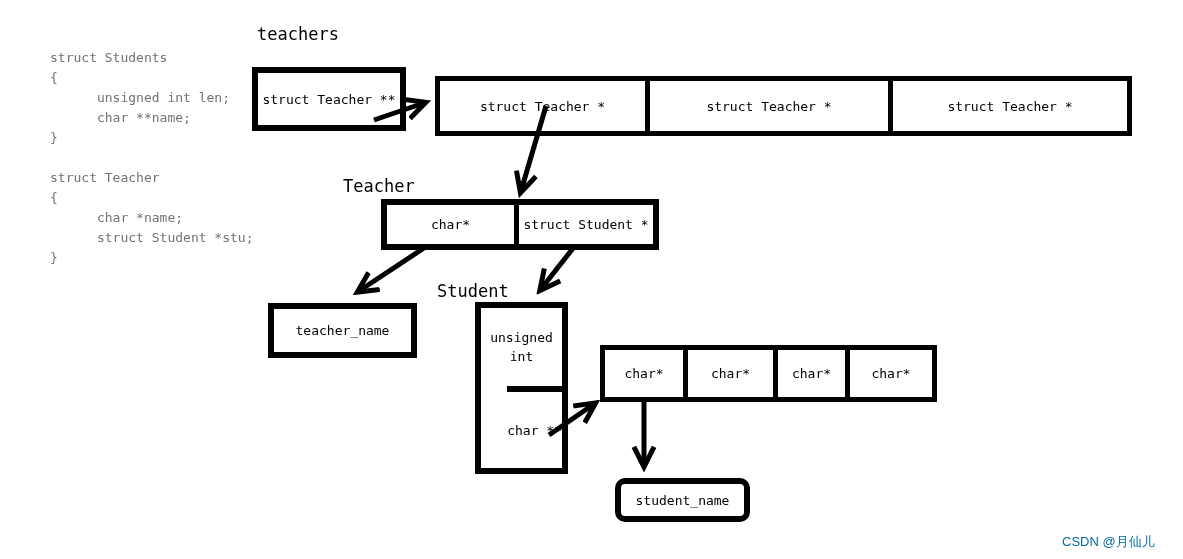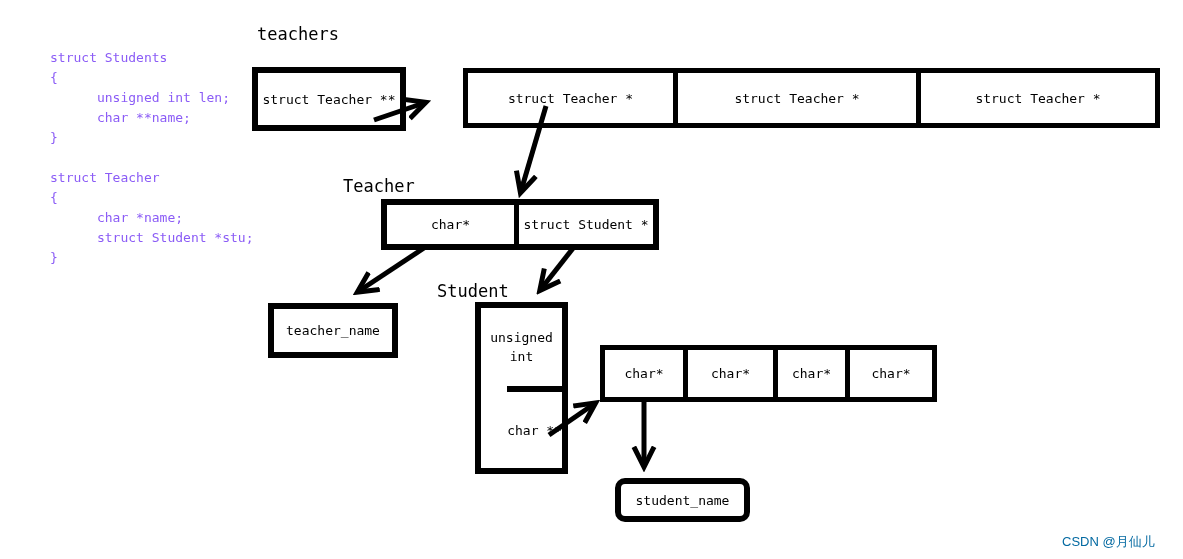--- a/index.html
+++ b/index.html
@@ -17,21 +17,21 @@
     color: #000000;
     overflow: hidden;
   }
   .code {
     position: absolute;
     margin: 0;
     font-family: "DejaVu Sans Mono", "Liberation Mono", monospace;
     font-size: 13px;
     line-height: 20px;
     white-space: pre;
-    color: #8b5cf6;
+    color: #737373;
   }
   .lbl {
     position: absolute;
     font-size: 17px;
     line-height: 15px;
     white-space: pre;
     color: #000000;
   }
   .box {
     position: absolute;
@@ -104,42 +104,42 @@
 }</pre>
 
   <div class="lbl" style="left:257px; top:27px;">teachers</div>
   <div class="lbl" style="left:343px; top:179px;">Teacher</div>
   <div class="lbl" style="left:437px; top:284px;">Student</div>
 
   <div class="box" style="left:252px; top:67px; width:154px; height:64px;text-align:right;">
     <span>struct Teacher **</span>
   </div>
 
-  <div class="harray" style="left:435px; top:68px; width:697px; height:60px;margin-left:28px;">
+  <div class="harray" style="left:435px; top:76px; width:697px; height:60px;">
     <div class="cell" style="width:205px;">
       <span>struct Teacher *</span>
     </div>
     <div class="cell" style="width:243px;">
       <span>struct Teacher *</span>
     </div>
     <div class="cell" style="width:239px;">
       <span>struct Teacher *</span>
     </div>
   </div>
 
   <div class="harray" style="left:381px; top:199px; width:278px; height:51px; border-width:6px;">
     <div class="cell" style="width:127px;">
       <span>char*</span>
     </div>
     <div class="cell" style="width:139px;">
       <span>struct Student *</span>
     </div>
   </div>
 
-  <div class="box" style="left:268px; top:303px; width:130px; height:55px;">
+  <div class="box" style="left:268px; top:303px; width:149px; height:55px;">
     <span>teacher_name</span>
   </div>
 
   <div class="varray" style="left:475px; top:302px; width:93px; height:172px;">
     <div class="cell" style="height:78px;">
       <span>unsigned int</span>
     </div>
     <div class="cell" style="flex:1;">
       <span>char **</span>
     </div>

